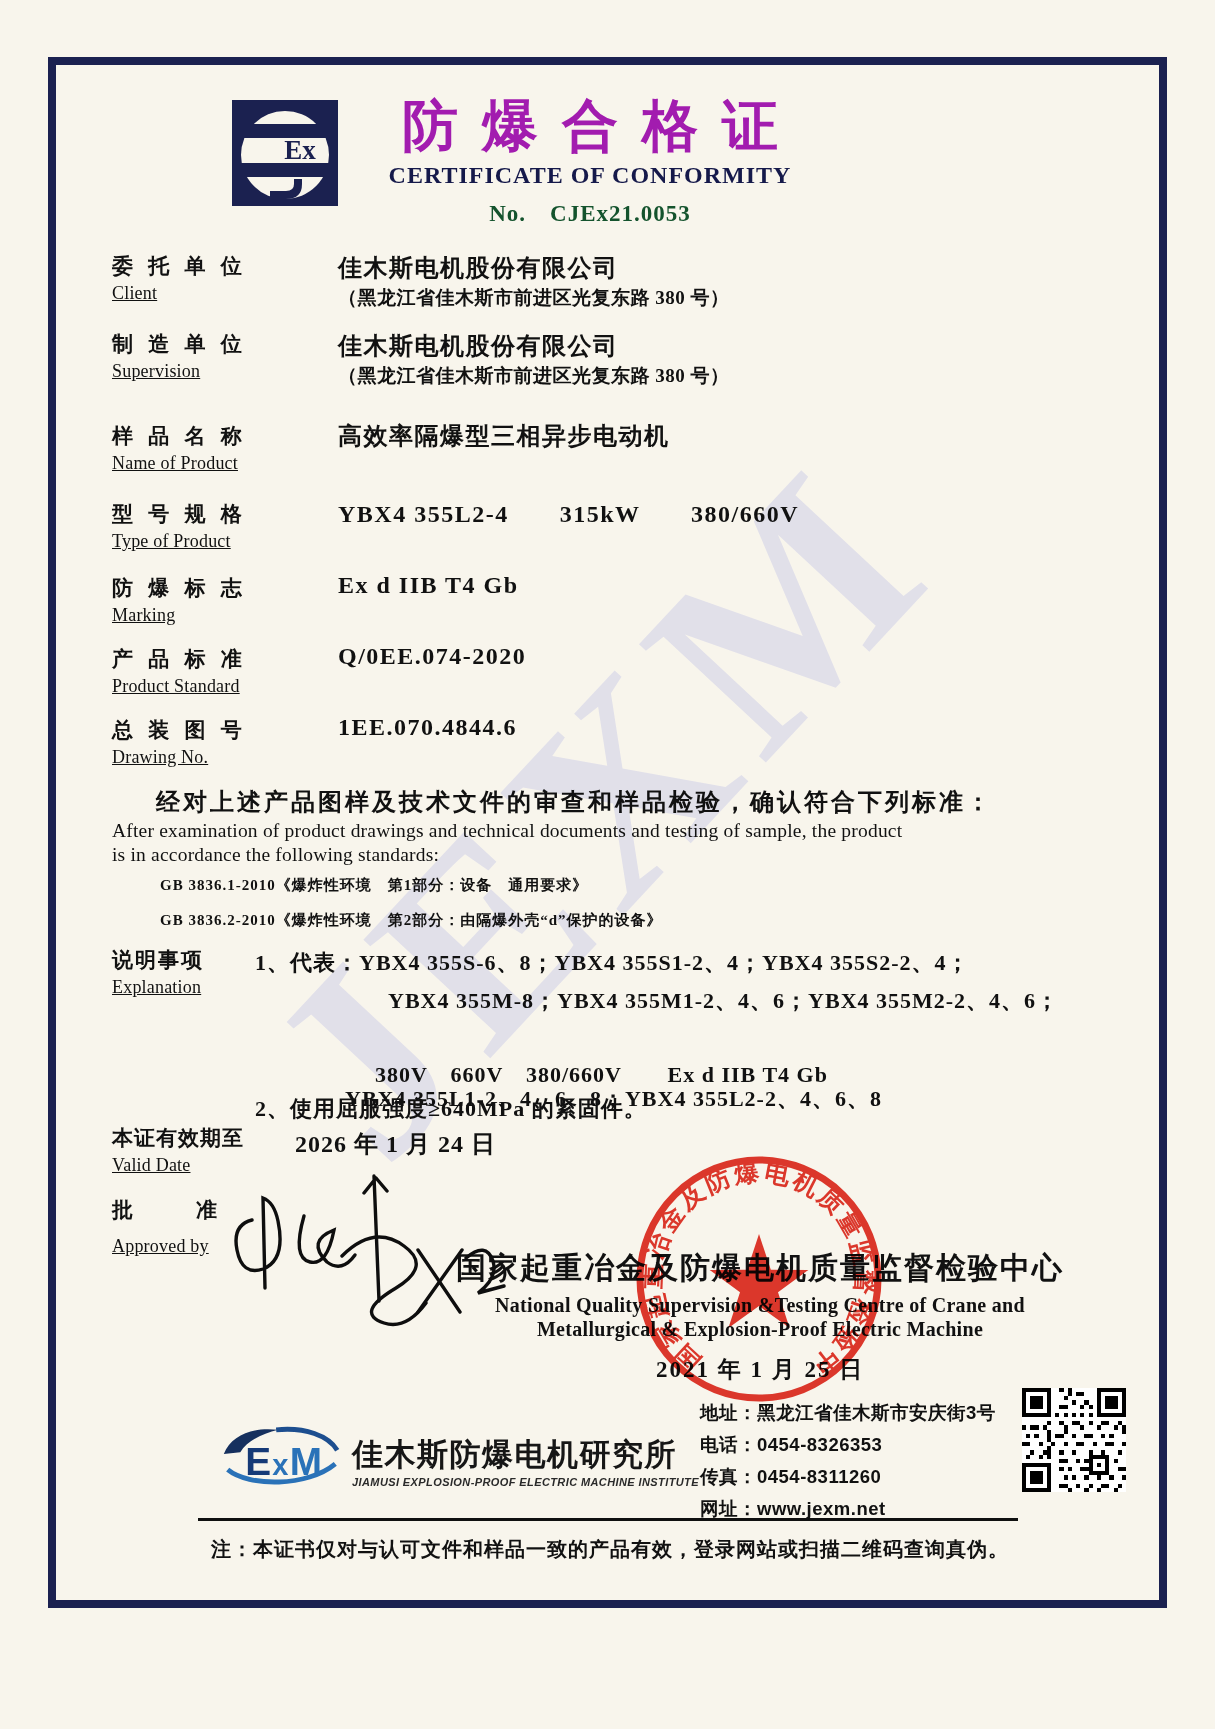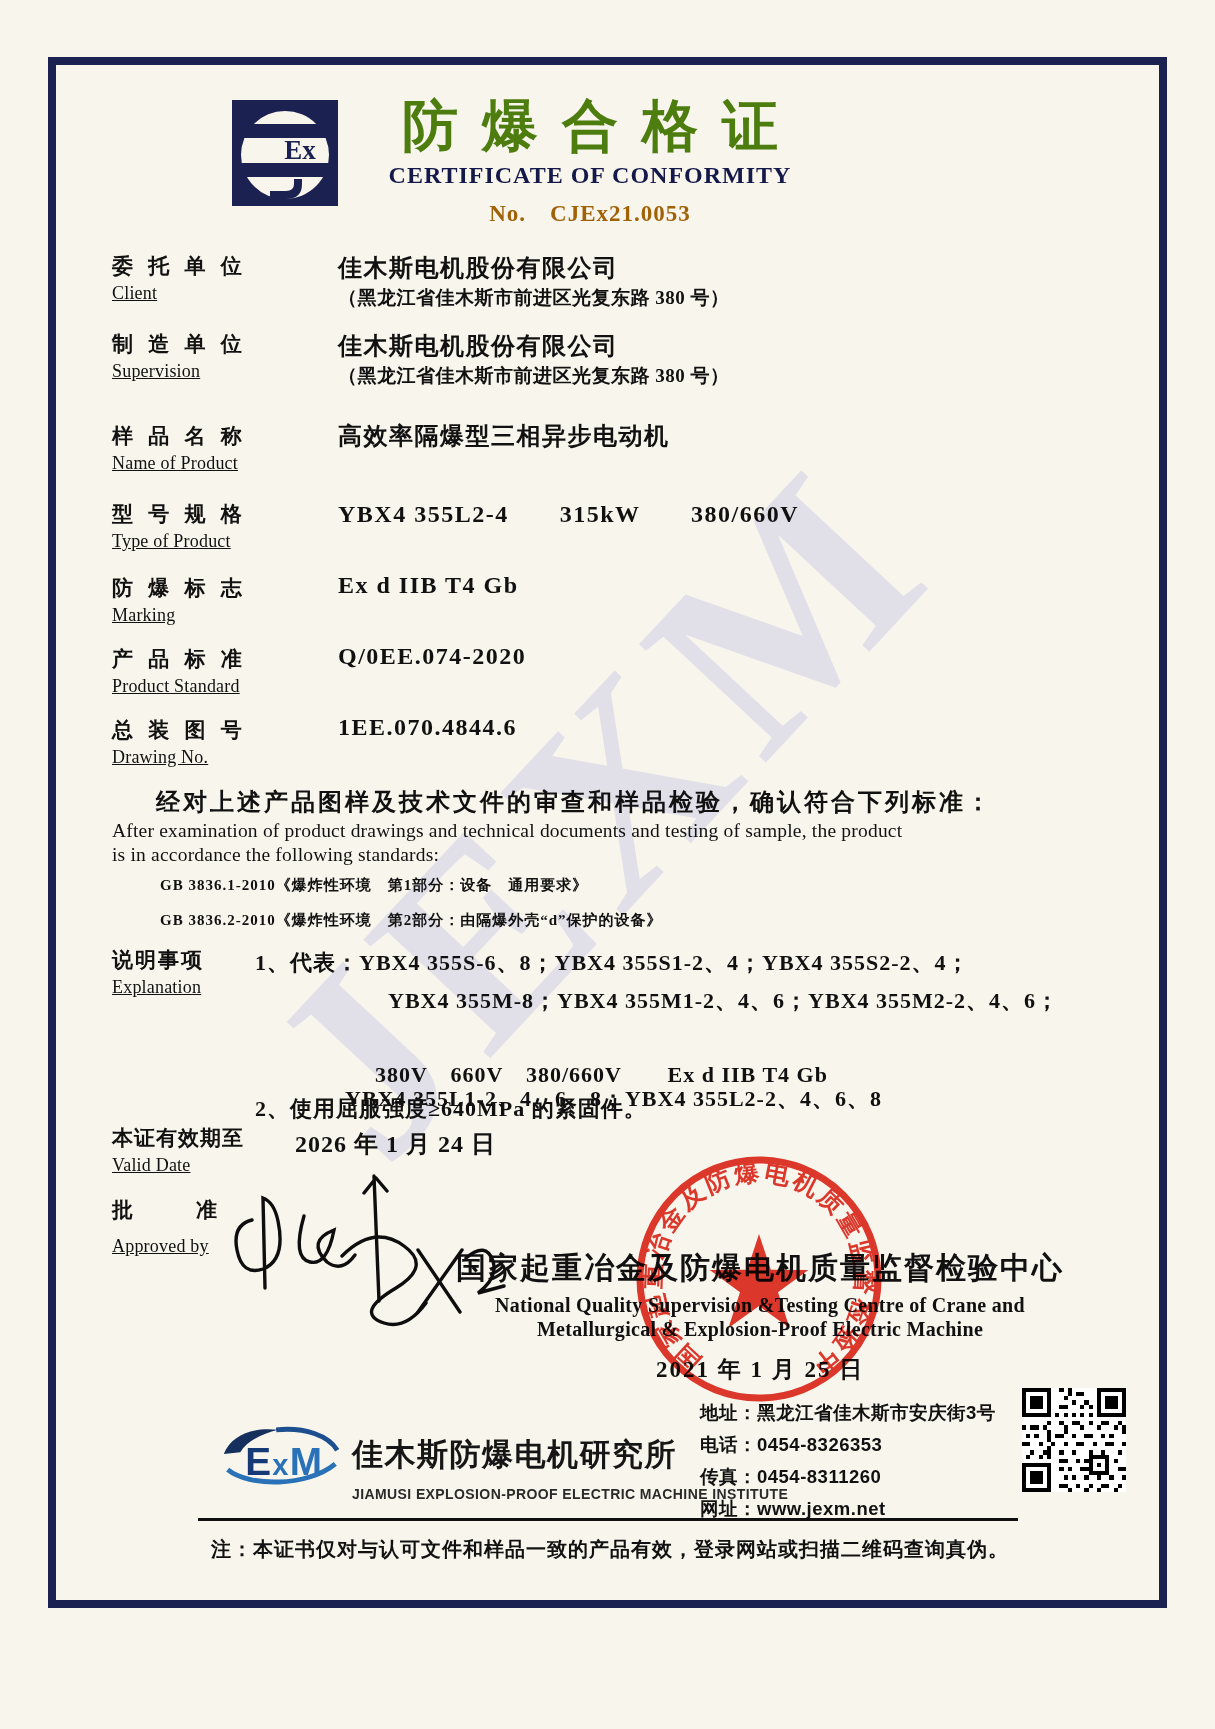--- a/index.html
+++ b/index.html
@@ -9,23 +9,23 @@
          border:8px solid #1b2150;box-sizing:border-box;}
   .abs{position:absolute;}
   
   .watermark{position:absolute;left:90px;top:450px;width:1020px;height:720px;
              display:flex;align-items:center;justify-content:center;
              transform:rotate(-47deg);font-size:265px;font-weight:bold;
              color:#cfcfe8;opacity:.55;letter-spacing:18px;pointer-events:none;z-index:0;}
   .z1{z-index:1;}
   
   .title-block{position:absolute;left:330px;top:94px;width:520px;text-align:center;z-index:1;}
-  .title-cn{font-size:56px;font-weight:bold;color:#4d7c0f;letter-spacing:24px;padding-left:24px;line-height:1.15;}
+  .title-cn{font-size:56px;font-weight:bold;color:#a21caf;letter-spacing:24px;padding-left:24px;line-height:1.15;}
   .title-en{font-size:24px;font-weight:bold;color:#15194a;letter-spacing:1px;margin-top:4px;}
-  .cert-no{font-size:23px;font-weight:bold;color:#a16207;margin-top:9px;letter-spacing:1px;}
+  .cert-no{font-size:23px;font-weight:bold;color:#14532d;margin-top:9px;letter-spacing:1px;}
   
   .f-label{position:absolute;left:112px;}
   .f-label-cn{font-size:21px;font-weight:bold;letter-spacing:5px;}
   .f-label-en{font-size:18px;margin-top:3px;letter-spacing:.2px;text-decoration:underline;}
   .f-value{position:absolute;left:338px;font-size:24px;font-weight:bold;letter-spacing:1.5px;white-space:pre;}
   .f-sub{position:absolute;left:338px;font-size:19px;font-weight:bold;letter-spacing:.5px;}
   
   .stmt-cn{font-size:24px;font-weight:bold;letter-spacing:3px;margin-left:44px;}
   .stmt-en{font-size:19.5px;margin-top:2px;letter-spacing:.2px;}
   .gb-line{position:absolute;left:160px;font-size:15px;font-weight:bold;letter-spacing:1px;white-space:pre;}
@@ -36,21 +36,21 @@
   .auth-block{position:absolute;left:400px;top:1248px;width:720px;text-align:center;z-index:1;}
   .auth-cn{font-size:30px;font-weight:bold;letter-spacing:2px;}
   .auth-en{font-size:20px;font-weight:bold;letter-spacing:.3px;margin-top:5px;}
   .auth-date{font-size:23px;font-weight:bold;margin-top:13px;letter-spacing:2px;}
   .stamp-wrap{position:absolute;left:628px;top:1148px;width:262px;height:262px;
               mix-blend-mode:multiply;opacity:.93;z-index:3;}
   .sig-wrap{position:absolute;left:222px;top:1158px;width:285px;height:180px;z-index:2;}
   
   .sans{font-family:"Liberation Sans","DejaVu Sans",sans-serif;}
   .inst-cn{font-size:31px;font-weight:bold;letter-spacing:1.5px;color:#161616;}
-  .inst-en{font-size:14px;font-weight:bold;letter-spacing:.4px;margin-top:10px;color:#2a2a2a;}
+  .inst-en{font-size:11px;font-weight:bold;letter-spacing:.4px;margin-top:0;color:#2a2a2a;font-style:italic;}
   .contact{position:absolute;left:700px;top:1400px;z-index:1;}
   .contact div{font-size:18.5px;font-weight:bold;margin-bottom:7px;letter-spacing:.5px;}
   .divider{position:absolute;left:198px;top:1518px;width:820px;height:3px;background:#101010;}
   .footer-note{position:absolute;left:148px;top:1536px;width:924px;text-align:center;
                font-size:20px;font-weight:bold;letter-spacing:1px;}
 </style>
 </head>
 <body>
 
 <div class="page">

